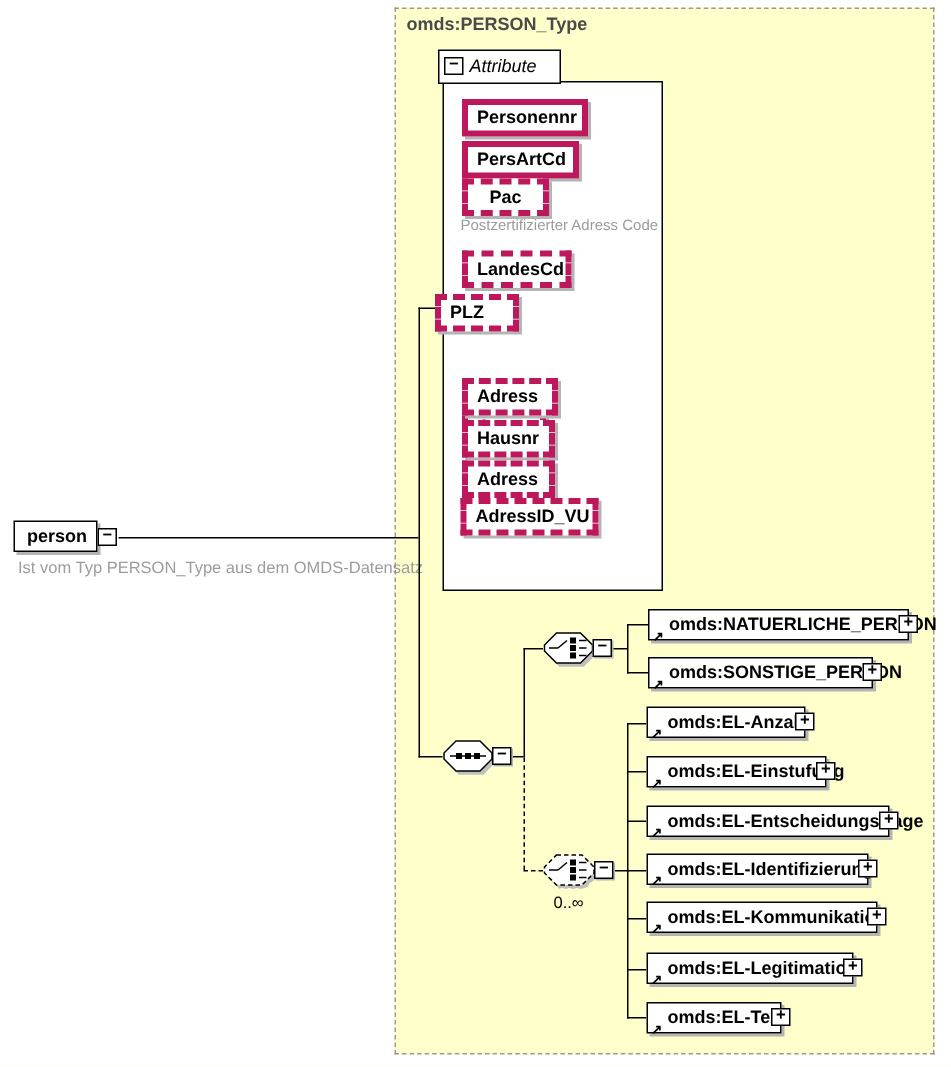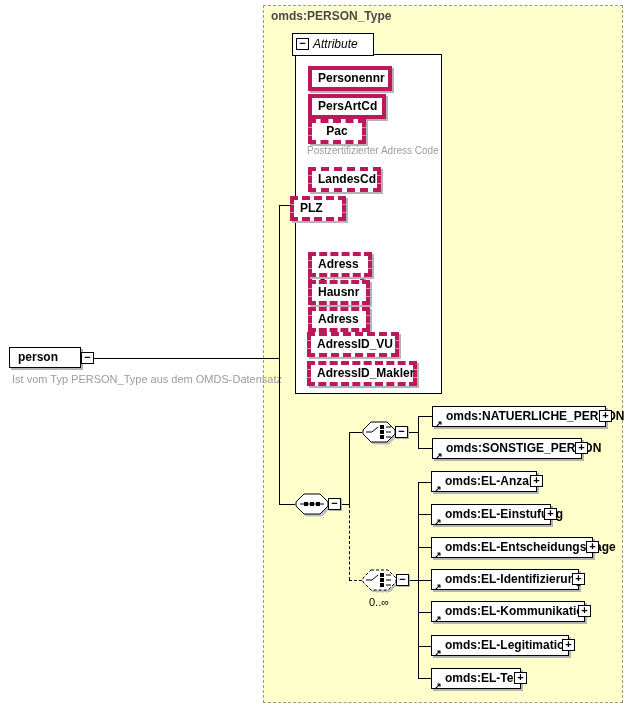--- a/index.html
+++ b/index.html
@@ -23,21 +23,21 @@
             box-shadow:2px 2px 0 #b4b4b4;font-size:12px;font-weight:bold;color:#000;
             height:17px;line-height:16px;padding:0 6px;white-space:nowrap;z-index:3;}
   .attr-optional{border-style:dashed;}
   .annotation{position:absolute;font-size:10px;color:#9c9c9c;white-space:nowrap;}
 
   
   .el-box{position:absolute;background:#fff;border:1px solid #000;
           box-shadow:2px 2px 0 #b4b4b4;height:19px;line-height:18px;
           font-size:12px;font-weight:bold;color:#000;white-space:nowrap;z-index:3;}
   .el-box .lbl{padding-left:13px;padding-right:8px;}
-  .root-el .lbl{padding-left:8px;padding-right:22px;}
+  .root-el .lbl{padding-left:8px;padding-right:6px;}
   .ref-arrow{position:absolute;left:2px;bottom:-3px;font-size:9px;font-weight:bold;
              color:#000;line-height:9px;}
   .toggle{position:absolute;width:11px;height:10px;background:#fff;border:1px solid #000;
           font-size:11px;line-height:9px;font-weight:bold;text-align:center;z-index:5;
           color:#000;}
   .toggle.shadowed{box-shadow:1px 1px 0 #b4b4b4;}
   .plus-pos{right:-7px;top:3px;}
   .el-box .toggle{box-shadow:none;}
 
   
@@ -97,21 +97,20 @@
   <div class="attr-box" style="left:308px;top:94px;width:58px;">PersArtCd</div>
   <div class="attr-box attr-optional" style="left:308px;top:119px;width:38px;text-align:center;">Pac</div>
   <div class="annotation" style="left:307px;top:145px;">Postzertifizierter Adress Code</div>
   <div class="attr-box attr-optional" style="left:308px;top:167px;width:53px;">LandesCd</div>
   <div class="attr-box attr-optional" style="left:290px;top:196px;width:36px;">PLZ</div>
   <div class="attr-box attr-optional" style="left:308px;top:224px;width:36px;margin-top:48px;">Ort</div>
   <div class="attr-box attr-optional" style="left:308px;top:252px;width:44px;">Adress</div>
   <div class="attr-box attr-optional" style="left:308px;top:280px;width:42px;">Hausnr</div>
   <div class="attr-box attr-optional" style="left:308px;top:307px;width:42px;">Adress</div>
   <div class="attr-box attr-optional" style="left:307px;top:332px;width:72px;text-align:right;">AdressID_VU</div>
-  <div class="attr-box attr-optional" style="left:307px;top:361px;width:90px;">AdressID_Makler</div>
 
   <svg class="compositor" style="left:295px;top:493px;" width="34" height="22" viewBox="0 0 34 22">
     <polygon points="9,1 25,1 33,9 33,13 25,21 9,21 1,13 1,9" fill="#ffffff" stroke="#000" stroke-width="1"></polygon>
     <line x1="5" y1="11" x2="29" y2="11" stroke="#000" stroke-width="1"></line>
     <rect x="9" y="9" width="4" height="4" fill="#000"></rect>
     <rect x="15" y="9" width="4" height="4" fill="#000"></rect>
     <rect x="21" y="9" width="4" height="4" fill="#000"></rect>
   </svg>
   <span class="toggle shadowed" style="left:328px;top:498px;position:absolute;">−</span>
 

